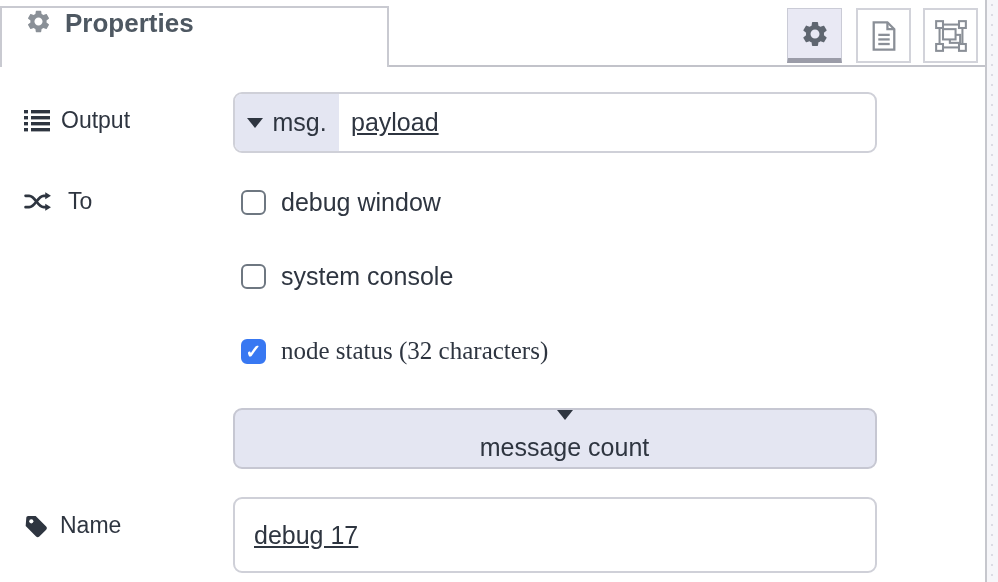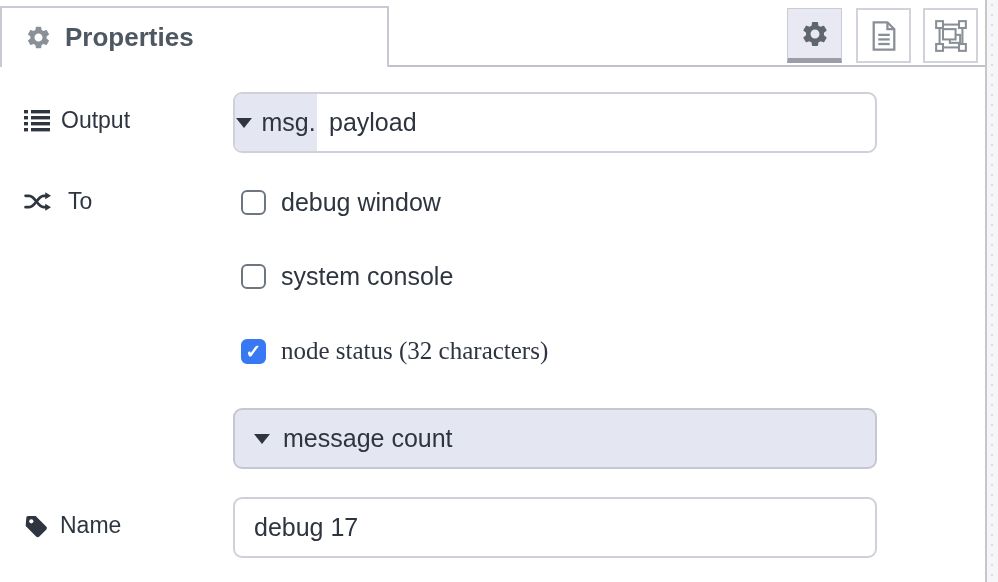--- a/index.html
+++ b/index.html
@@ -6,21 +6,21 @@
   html,body { background:#ffffff; }
   #app {
     position:relative; width:998px; height:582px; background:#fff;
     font-family:"Liberation Sans", sans-serif; color:#2e3540; overflow:hidden;
   }
 
   
   .tab {
     position:absolute; left:0; top:6px; width:389px; height:61px;
     background:#fff; border:2px solid #c9cad1; border-bottom:none;
-    display:flex; align-items:center; gap:13px; padding-left:23px; z-index:2;
+    display:flex; gap:13px; padding-left:23px; z-index:2;
   }
   .tab-title { font-size:26px; font-weight:bold; color:#4e5862; }
   .header-line { position:absolute; left:389px; top:65px; width:597px; height:2px; background:#c2c3ca; }
 
   
   .tbtn {
     position:absolute; top:8px; width:55px; height:55px;
     display:flex; align-items:center; justify-content:center;
     background:#fff; border:2px solid #d2d3da; cursor:pointer;
   }
@@ -48,54 +48,54 @@
   #lbl-to { top:188px;gap:16px; }
   #lbl-name { top:512px;align-items:flex-end; }
 
   
   .field {
     position:absolute; left:233px; width:644px;
     border:2px solid #cfd0d8; border-radius:9px; background:#fff;
   }
   #field-output { top:92px; height:61px; display:flex; overflow:hidden; }
   .typed-btn {
-    flex:none; width:82px; background:#e4e6f2;
+    flex:none; width:104px; background:#e4e6f2;
     display:flex; align-items:center; justify-content:center; gap:9px;
     font-size:25px; color:#2e3540; cursor:pointer;
   }
   .caret {
     width:0; height:0;
     border-left:8px solid transparent; border-right:8px solid transparent;
     border-top:10px solid #2e3540;
   }
   .text-input {
     flex:1; border:none; outline:none; background:transparent;
-    font-family:inherit; font-size:25px; color:#2e3540; padding-left:12px;
+    font-family:inherit; font-size:25px; color:#2e3540; padding-left:12px;text-decoration:underline;
   }
 
   
   .cbrow { position:absolute; left:241px; display:flex; align-items:center; gap:15px; cursor:pointer; }
   #cbrow-0 { top:188px; } #cbrow-1 { top:262px; } #cbrow-2 { top:337px;font-family:Liberation Serif, serif; }
   .cbox {
     width:25px; height:25px; border:2.5px solid #6e7781; border-radius:6px;
     background:#fff; display:flex; align-items:center; justify-content:center; flex:none;
   }
   .cbox.checked { background:#3878f2; border-color:#3878f2; }
   .cbox.checked::after { content:"✓"; color:#fff; font-size:19px; font-weight:bold; line-height:1; }
   .cblabel { font-size:25px; color:#2e3540; }
 
   
   #field-status {
     top:408px; height:61px; background:#e4e6f2; border-color:#c6c7d2;
     display:flex; align-items:center; gap:13px; padding-left:19px;
-    font-size:25px; color:#2e3540; cursor:pointer;
-  }
-
-  
-  #field-name { top:497px; height:61px; display:flex; align-items:center; }
+    font-size:25px; color:#2e3540; cursor:pointer;flex-direction:column;
+  }
+
+  
+  #field-name { top:497px; height:76px; display:flex; align-items:center; }
   #field-name .text-input { padding-left:19px; border-radius:9px; }
 </style>
 </head>
 <body>
 
 <div id="app">
 
   <div class="tab">
     <span style="display:flex">
       <svg width="27" height="27" viewBox="0 0 24 24" fill="#8a9097">

